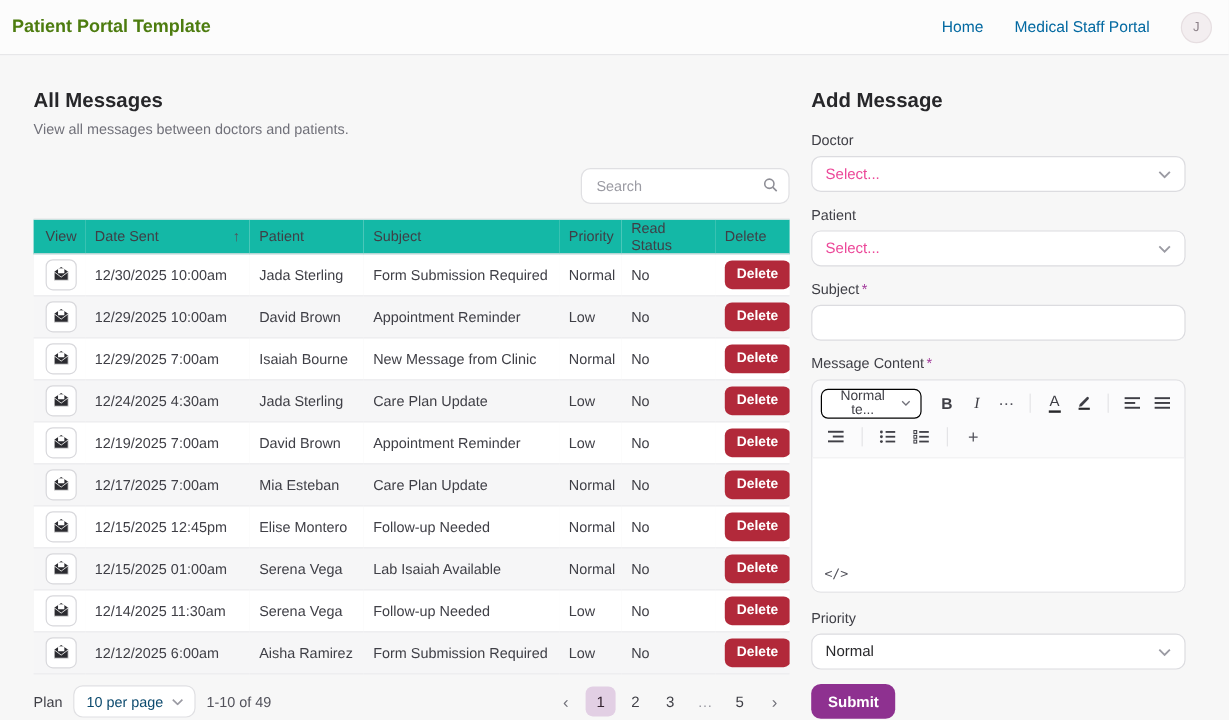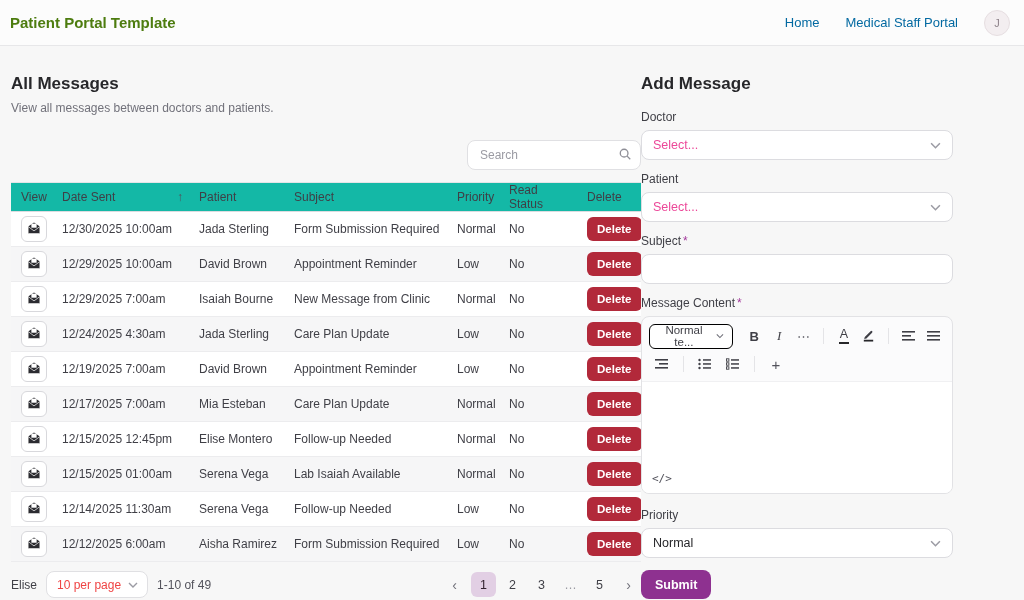--- a/index.html
+++ b/index.html
@@ -10,21 +10,21 @@
   .navbar { height:46px; background:#fcfcfc; border-bottom:1px solid #e7e7e9;
             display:flex; align-items:center; justify-content:space-between; padding:0 14px 0 10px; }
   .nav-title { font-size:15px; font-weight:700; color:#4d7c0f; }
   .nav-right { display:flex; align-items:center; gap:26px; }
   .nav-link { font-size:13px; color:#0369a1; cursor:pointer; background:none; border:none;
               font-family:inherit; }
   .avatar { width:26px; height:26px; border-radius:50%; background:#f3eef0; border:1px solid #e6dee1;
             display:flex; align-items:center; justify-content:center; font-size:11px; color:#8d8289; }
 
   
-  .main { display:flex; padding:28px 36px 0 11px; }
+  .main { display:flex; padding:28px 36px 0 28px; gap:18px; }
   .left-col { width:630px; flex:none; }
   .right-col { width:312px; flex:none; }
 
   
   .page-title { font-size:17px; font-weight:700; margin-bottom:7px; }
   .page-subtitle { font-size:12px; color:#71717a; }
   .search-row { display:flex; justify-content:flex-end; margin-top:25px; margin-bottom:12px; }
   .search-box { position:relative; width:174px; }
   .search-box input { width:100%; height:30px; border:1px solid #e0e0e3; border-radius:8px;
                       background:#fff; padding:0 28px 0 12px; font-size:12px; color:#3f3f46;
@@ -46,21 +46,21 @@
   tbody td:first-child { padding-left:10px; }
   .view-btn { width:26px; height:26px; border:1px solid #d8d8dc; border-radius:6px; background:#fff;
               display:flex; align-items:center; justify-content:center; cursor:pointer; }
   .delete-btn { background:#b2293a; color:#fff; border:none; border-radius:6px; font-size:11.5px;
                 font-weight:700; padding:6px 10px; cursor:pointer; font-family:inherit; }
 
   .table-footer { display:flex; align-items:center; justify-content:space-between; padding-top:9px; }
   .footer-left { display:flex; align-items:center; gap:9px; }
   .footer-label { font-size:12px; color:#3f3f46; }
   .per-page { display:flex; align-items:center; gap:7px; border:1px solid #e0e0e3; border-radius:8px;
-              background:#fff; height:27px; padding:0 9px 0 10px; font-size:12px; color:#ef4444;
+              background:#fff; height:27px; padding:0 9px 0 10px; font-size:12px; color:#0c4a6e;
               cursor:pointer; font-family:inherit; }
   .range-text { font-size:12px; color:#52525b; }
   .pagination { display:flex; align-items:center; gap:4px; }
   .pg-btn { min-width:25px; height:25px; border:none; background:transparent; border-radius:6px;
             font-size:12.5px; color:#3f3f46; cursor:pointer; font-family:inherit; }
   .pg-active { background:#e2cfe4; color:#33222f; }
   .pg-nav { color:#71717a; font-size:14px; }
   .pg-ellipsis { color:#9b9ba3; cursor:default; }
 
   
@@ -354,21 +354,21 @@
         <td>Form Submission Required</td>
         <td>Low</td>
         <td>No</td>
         <td><button class="delete-btn">Delete</button></td>
       </tr>
     </tbody>
     </table>
 
     <div class="table-footer">
       <div class="footer-left">
-        <span class="footer-label">Elise</span>
+        <span class="footer-label">Plan</span>
         <button class="per-page">
           <span>10 per page</span>
           <svg width="10" height="6" viewBox="0 0 10 6" fill="none" stroke="#9b9ba3" stroke-width="1.4">
               <polyline points="1,1 5,5 9,1"></polyline>
             </svg>
         </button>
         <span class="range-text">1-10 of 49</span>
       </div>
       <div class="pagination">
           <button class="pg-btn pg-nav">‹</button>

